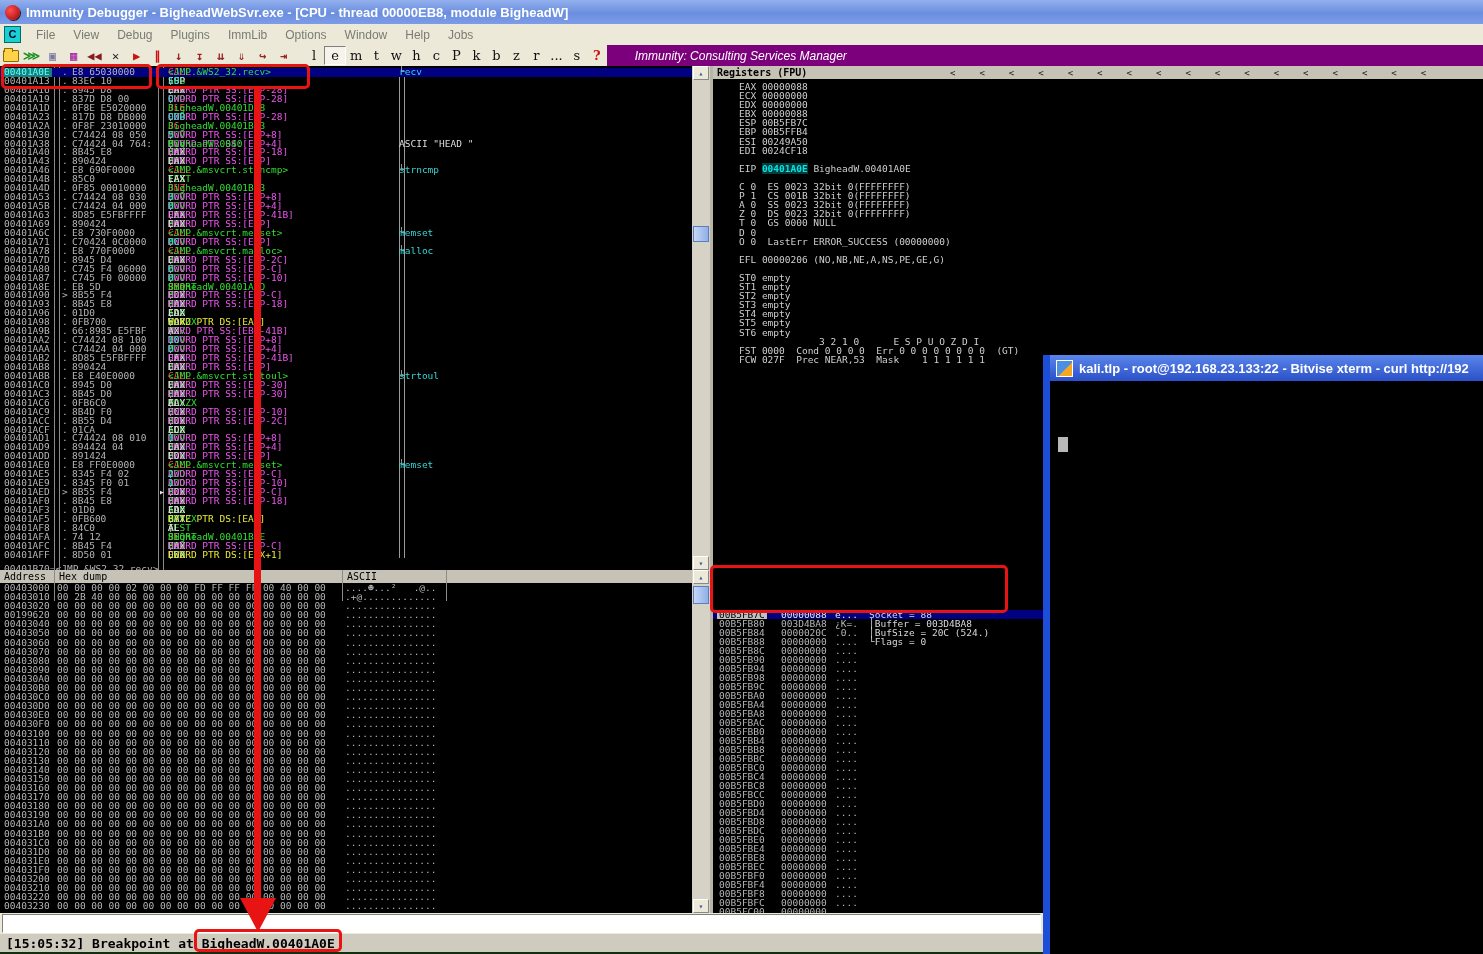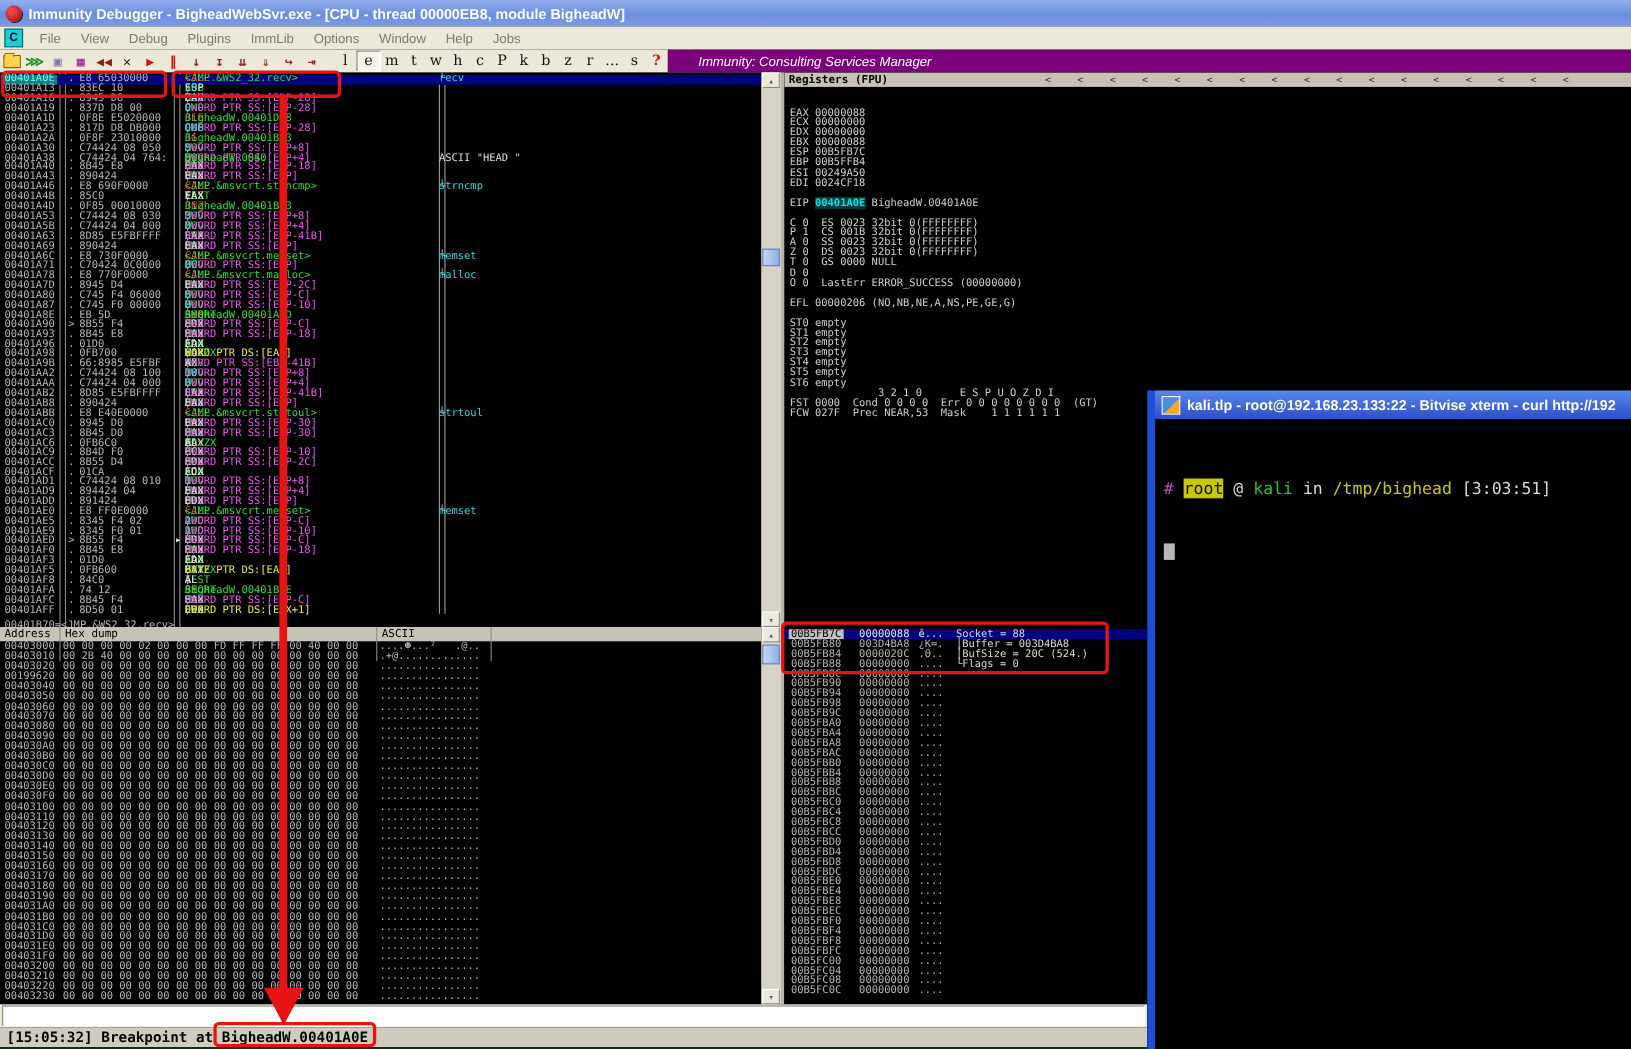--- a/index.html
+++ b/index.html
@@ -67,21 +67,21 @@
   .dump-head span{position:absolute;top:0;height:31px;line-height:13px;padding-left:4px;box-sizing:border-box;
     border-right:1px solid #8a8a8a;}
   .hd-addr{left:0;width:55px;} .hd-hex{left:55px;width:288px;} .hd-ascii{left:343px;width:104px;}
   .hrow{position:relative;height:9.1px;line-height:9.1px;font-size:9.5px;color:#b5b5b5;}
   .hrow span{position:absolute;white-space:pre;}
   .ha{left:4px;} .hh{left:57px;} .hs{left:345px;}
   
   .srow{position:relative;height:9.0px;line-height:9.0px;font-size:9.5px;color:#b5b5b5;}
   .srow span{position:absolute;white-space:pre;}
   .sa{left:6px;} .sv{left:68px;} .ss{left:122px;} .sc{left:156px;color:#d8d8d8;}
-  .srow.sel{background:#000080;color:#e8e8e8;}
+  .srow.sel{background:#000080;color:#e8e8e8;margin-top:38px;}
   .srow.sel .sa{background:#c0c0c0;color:#000;padding:0 2px;left:4px;}
   
   .scroll{position:absolute;width:18px;background:#d6d2c6;}
   #sb-disasm{left:692px;top:66px;height:504px;}
   #sb-dump{left:692px;top:570px;height:343px;}
   .sb-btn{position:absolute;left:1px;width:16px;height:14px;background:#ece9d8;
     border:1px solid;border-color:#fff #888 #888 #fff;color:#335ea8;font-size:8px;
     text-align:center;line-height:13px;box-sizing:border-box;}
   .sb-thumb{position:absolute;left:1px;width:16px;background:linear-gradient(90deg,#c6d6f4,#8fb0e8);
     border:1px solid #5a7ec0;box-sizing:border-box;}
@@ -545,21 +545,21 @@
           <span>&lt;</span>
           <span>&lt;</span>
           <span>&lt;</span>
           <span>&lt;</span>
           <span>&lt;</span>
           <span>&lt;</span>
           <span>&lt;</span>
           <span>&lt;</span>
         </span>
     </div>
-    <div id="reg-body" style="padding-top:19px;">
+    <div id="reg-body" style="padding-top:3px;margin-left:21px;">
         <div class="rline">EAX 00000088</div>
         <div class="rline">ECX 00000000</div>
         <div class="rline">EDX 00000000</div>
         <div class="rline">EBX 00000088</div>
         <div class="rline">ESP 00B5FB7C</div>
         <div class="rline">EBP 00B5FFB4</div>
         <div class="rline">ESI 00249A50</div>
         <div class="rline">EDI 0024CF18</div>
         <div class="rline"></div>
         <div class="rline">EIP <span class="eip-val">00401A0E</span> BigheadW.00401A0E</div>
@@ -985,21 +985,20 @@
 
   <div id="statusbar"><span>[15:05:32] Breakpoint at </span><span>BigheadW.00401A0E</span></div>
   <div id="bottomstrip"></div>
 
   <div id="terminal">
     <div id="term-title">
       <span class="bitvise-icon"></span>
       <span>kali.tlp - root@192.168.23.133:22 - Bitvise xterm - curl http://192</span>
     </div>
     <div id="term-body">
-      <div><span class="t-hash">#</span><span> </span><span class="t-user">root</span><span> @ </span><span class="t-host">kali</span><span> in </span><span class="t-path">/tmp/bighead</span><span> [3:03:51]</span></div>
       <div><span class="t-cursor"></span></div>
     </div>
   </div>
 
   <div class="red-box" style="left:1px;top:64px;width:151px;height:25px;"></div>
   <div class="red-box" style="left:156px;top:64px;width:154px;height:25px;"></div>
   <div class="red-box" style="left:710px;top:565px;width:298px;height:48px;"></div>
   <div class="red-box" style="left:194px;top:929px;width:148px;height:23px;"></div>
   <div id="red-line"></div>
   <div id="red-arrowhead"></div>

